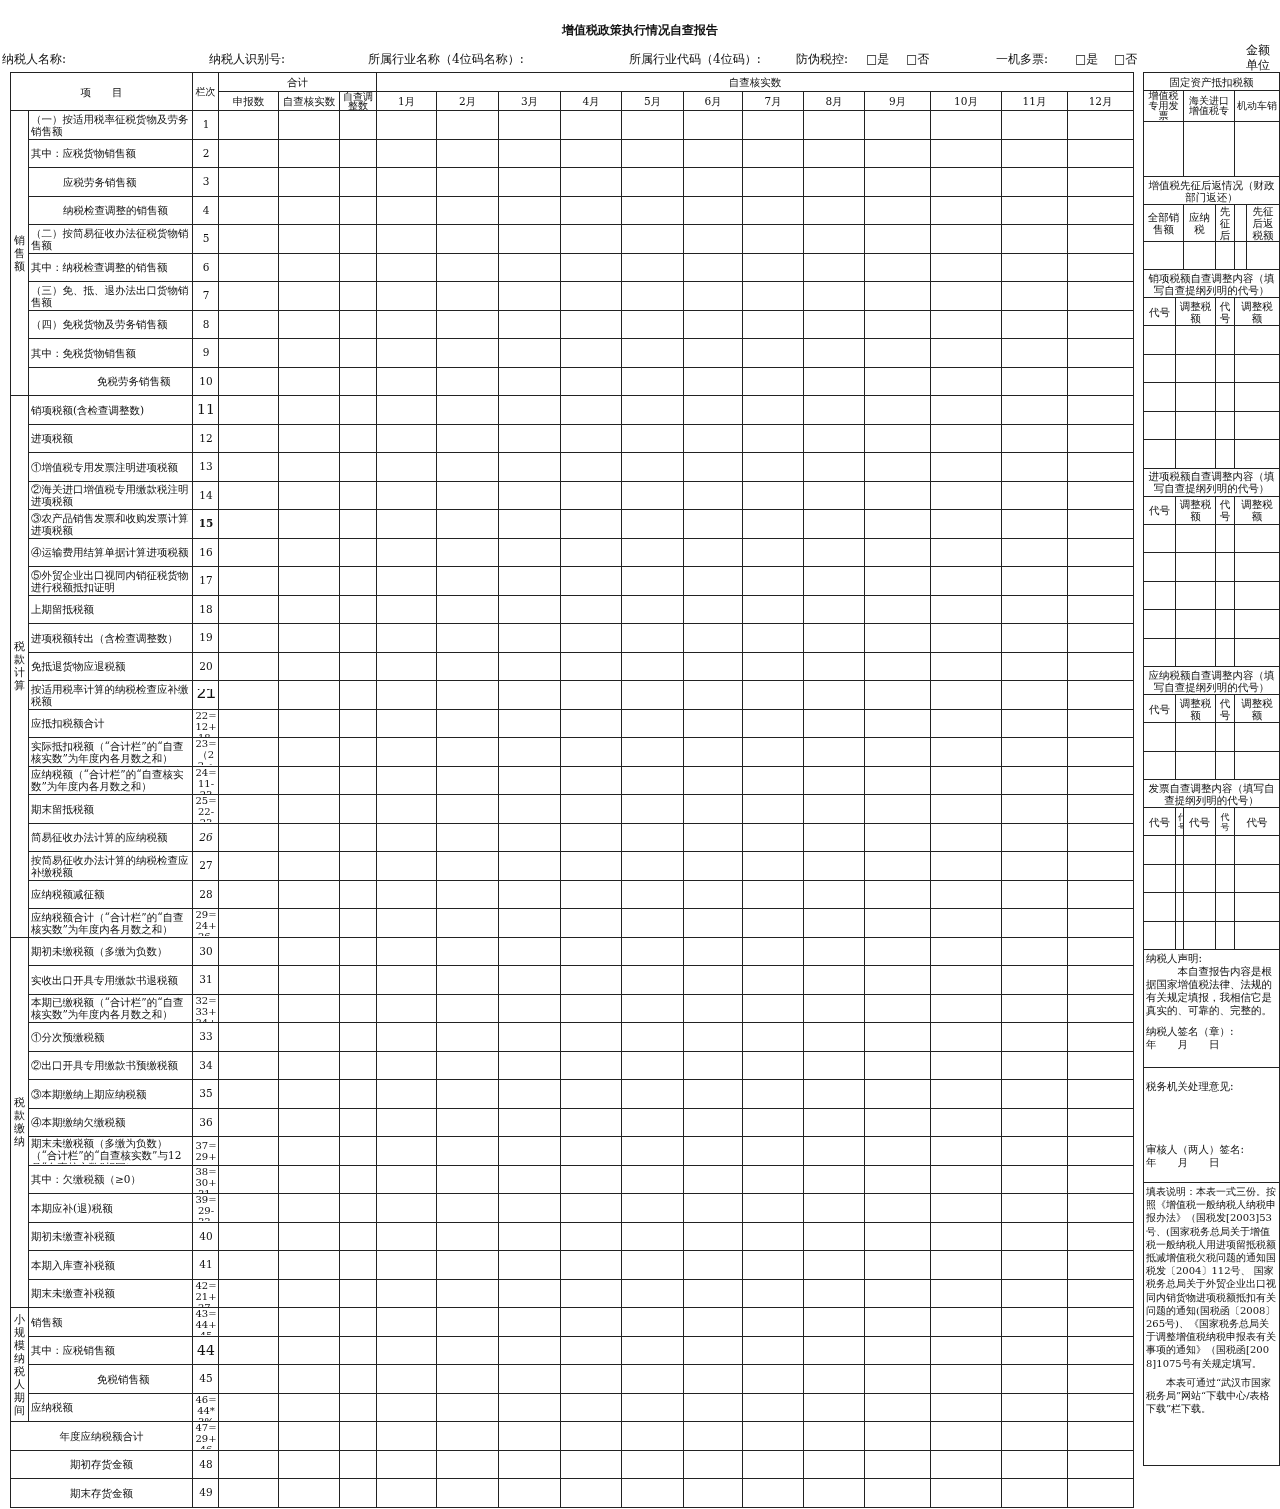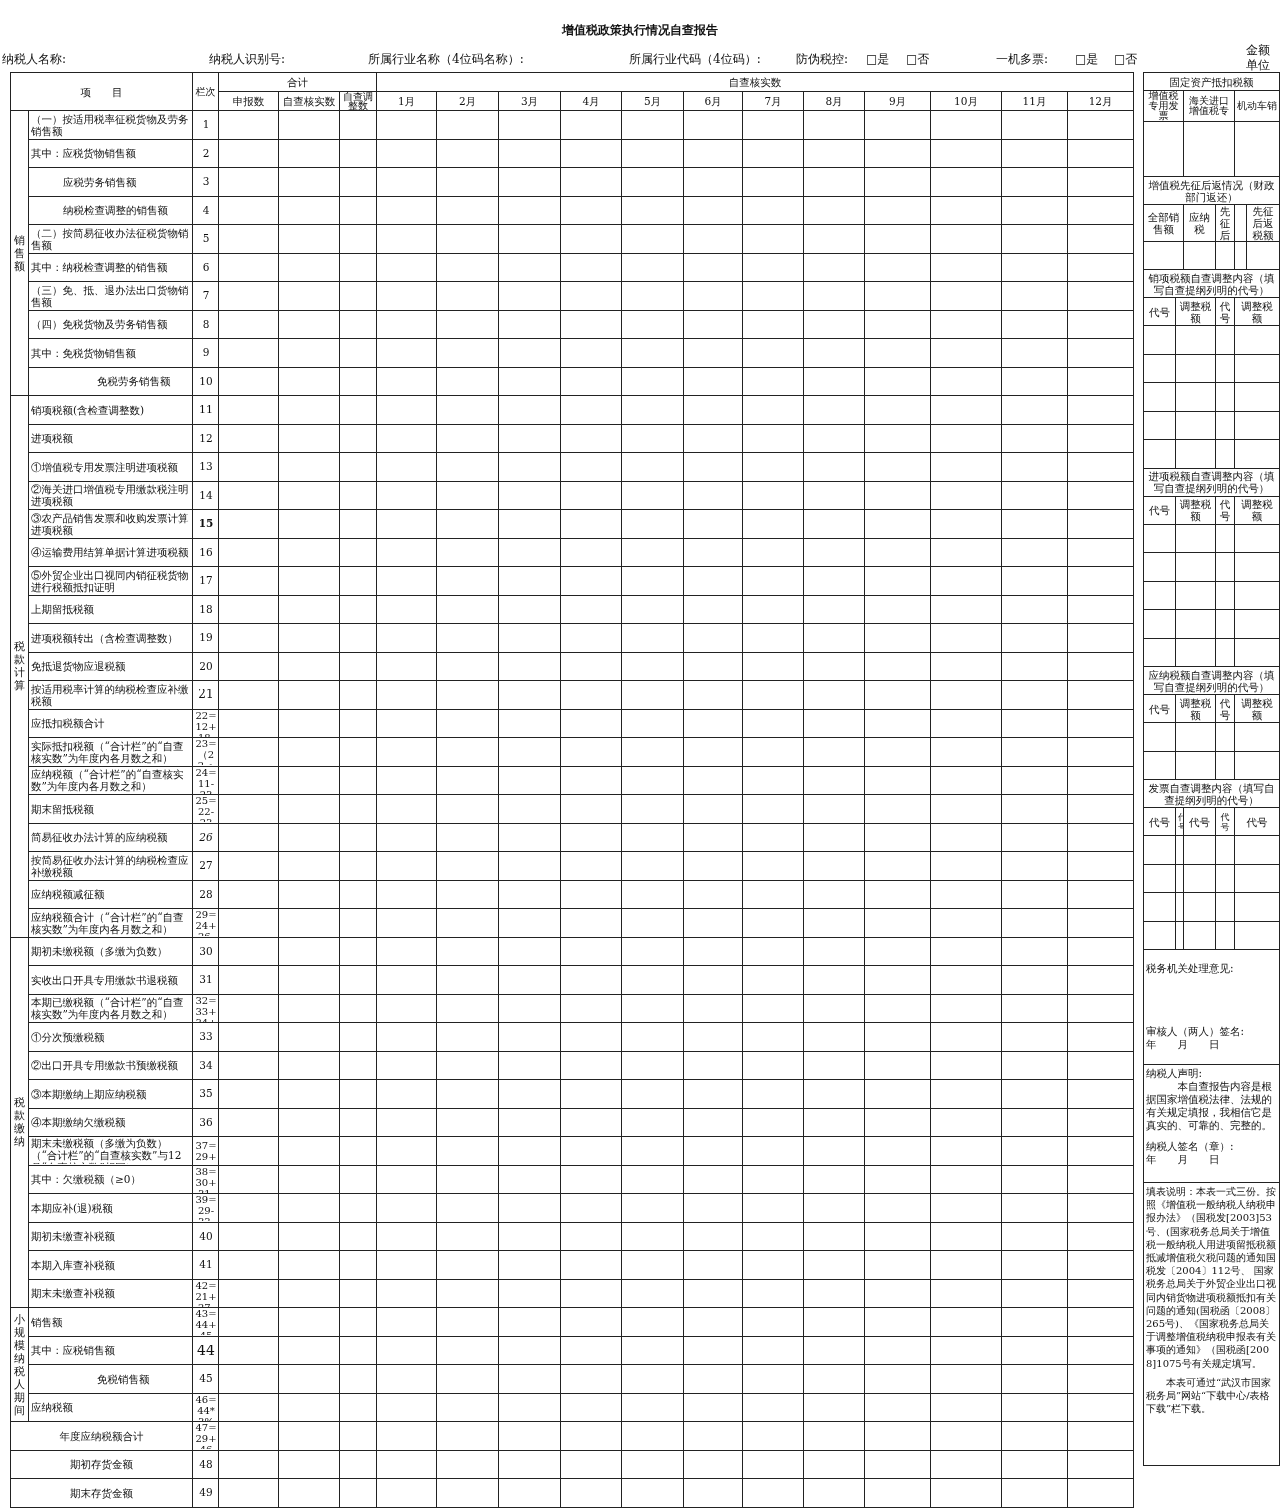--- a/index.html
+++ b/index.html
@@ -314,21 +314,21 @@
         <td></td>
         <td></td>
         <td></td>
       </tr>
       <tr class="r">
         <td rowspan="19" class="cat">税款计算</td>
         <td class="lbl">
           <span class="clip">销项税额(含检查调整数)</span>
         </td>
         <td class="num">
-          <span class="clip" style="width: 22px; word-break: break-all; font-size: 11px;">11</span>
+          <span class="clip" style="width: 22px; word-break: break-all; font-size: 14px;">11</span>
         </td>
         <td></td>
         <td></td>
         <td></td>
         <td></td>
         <td></td>
         <td></td>
         <td></td>
         <td></td>
         <td></td>
@@ -544,21 +544,21 @@
         <td></td>
         <td></td>
         <td></td>
         <td></td>
       </tr>
       <tr class="r">
         <td class="lbl">
           <span class="clip">按适用税率计算的纳税检查应补缴税额</span>
         </td>
         <td class="num">
-          <span class="clip" style="width: 22px; word-break: break-all; font-size: 12px;">21</span>
+          <span class="clip" style="width: 22px; word-break: break-all; font-size: 16px; font-family: Liberation Mono, monospace;">21</span>
         </td>
         <td></td>
         <td></td>
         <td></td>
         <td></td>
         <td></td>
         <td></td>
         <td></td>
         <td></td>
         <td></td>
@@ -1405,37 +1405,37 @@
       </tr>
       <tr style="height: 28.5px;">
         <td></td>
         <td></td>
         <td></td>
         <td colspan="2"></td>
         <td colspan="2"></td>
       </tr>
     </tbody>
   <tbody>
-    <tr style="height:115px">
-        <td colspan="7" class="stext">
-      <div style="margin-top:10px">税务机关处理意见:</div>
-      <div style="height:50px"></div>
-      <div>审核人（两人）签名:</div>
-      <div style="white-space:pre">年　　月　　日</div>
-    </td>
-      </tr>
     <tr style="height:114px">
         <td colspan="7" class="stext" style="vertical-align:bottom">
       <div>纳税人声明:</div>
       <div style="text-indent:3em">本自查报告内容是根据国家增值税法律、法规的有关规定填报，我相信它是真实的、可靠的、完整的。</div>
       <div style="margin-top:8px">纳税人签名（章）:</div>
       <div style="white-space:pre">年　　月　　日</div>
       <div style="height:14px"></div>
     </td>
       </tr>
+    <tr style="height:115px">
+        <td colspan="7" class="stext">
+      <div style="margin-top:10px">税务机关处理意见:</div>
+      <div style="height:50px"></div>
+      <div>审核人（两人）签名:</div>
+      <div style="white-space:pre">年　　月　　日</div>
+    </td>
+      </tr>
     <tr style="height:283px">
         <td colspan="7" class="stext" style="font-size:10px;line-height:13.2px;word-break:break-all">
       <div>填表说明：本表一式三份。按照《增值税一般纳税人纳税申报办法》（国税发[2003]53号、(国家税务总局关于增值税一般纳税人用进项留抵税额抵减增值税欠税问题的通知国税发〔2004〕112号、 国家税务总局关于外贸企业出口视同内销货物进项税额抵扣有关问题的通知(国税函〔2008〕265号)、《国家税务总局关于调整增值税纳税申报表有关事项的通知》（国税函[2008]1075号有关规定填写。</div>
       <div style="text-indent:2em;margin-top:6px">本表可通过“武汉市国家税务局”网站“下载中心/表格下载”栏下载。</div>
     </td>
       </tr>
   </tbody>
 </table>
 
 </body></html>

